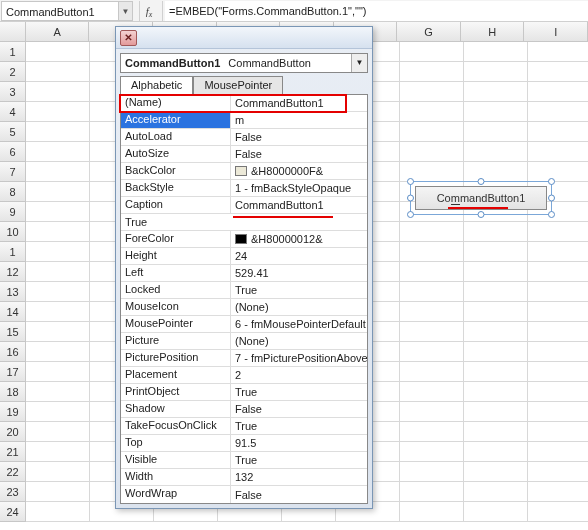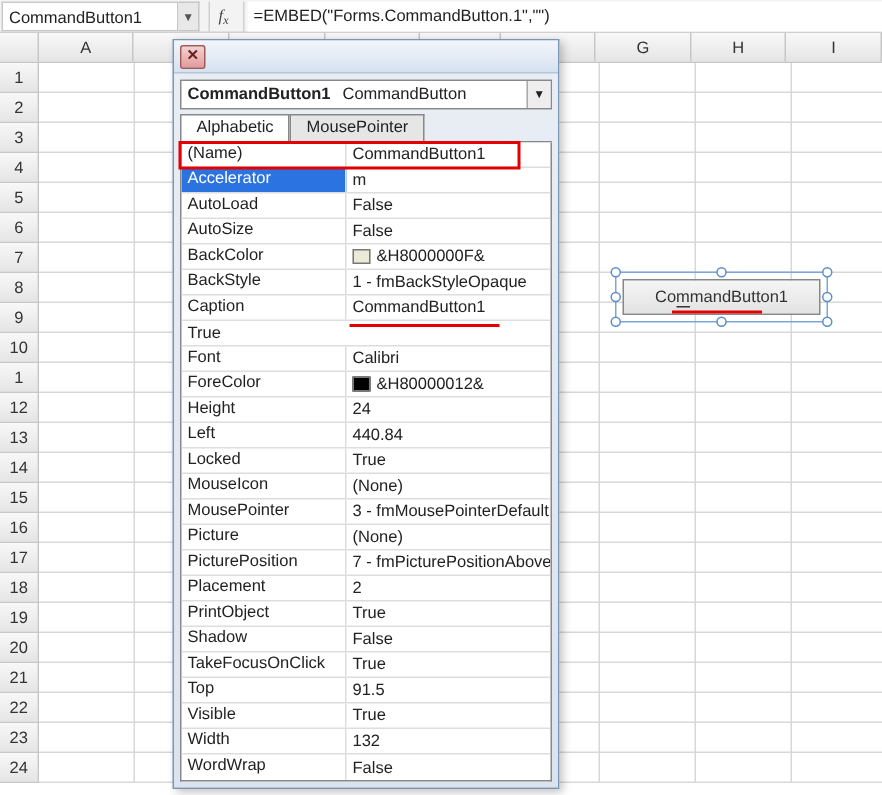--- a/index.html
+++ b/index.html
@@ -564,60 +564,54 @@
         <div class="pv">
           <span>CommandButton1</span>
         </div>
       </div>
       <div class="prop-row">
         <div class="pv">
           <span>True</span>
         </div>
       </div>
       <div class="prop-row">
-        <div class="pk">Font</div>
-        <div class="pv">
-          <span>Calibri</span>
-        </div>
-      </div>
-      <div class="prop-row">
         <div class="pk">ForeColor</div>
         <div class="pv">
           <span class="color-swatch" style="background: rgb(0, 0, 0);"></span>
           <span>&amp;H80000012&amp;</span>
         </div>
       </div>
       <div class="prop-row">
         <div class="pk">Height</div>
         <div class="pv">
           <span>24</span>
         </div>
       </div>
       <div class="prop-row">
         <div class="pk">Left</div>
         <div class="pv">
-          <span>440.84</span>
+          <span>529.41</span>
         </div>
       </div>
       <div class="prop-row">
         <div class="pk">Locked</div>
         <div class="pv">
           <span>True</span>
         </div>
       </div>
       <div class="prop-row">
         <div class="pk">MouseIcon</div>
         <div class="pv">
           <span>(None)</span>
         </div>
       </div>
       <div class="prop-row">
         <div class="pk">MousePointer</div>
         <div class="pv">
-          <span>3 - fmMousePointerDefault</span>
+          <span>6 - fmMousePointerDefault</span>
         </div>
       </div>
       <div class="prop-row">
         <div class="pk">Picture</div>
         <div class="pv">
           <span>(None)</span>
         </div>
       </div>
       <div class="prop-row">
         <div class="pk">PicturePosition</div>

